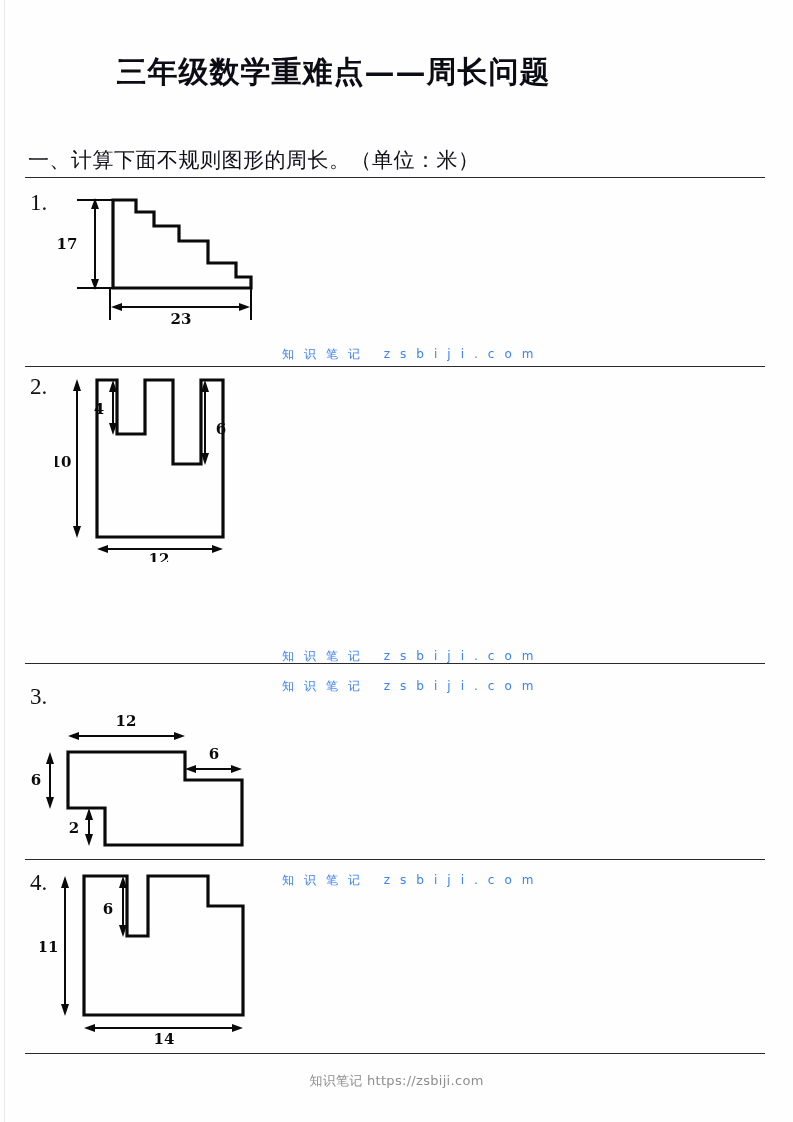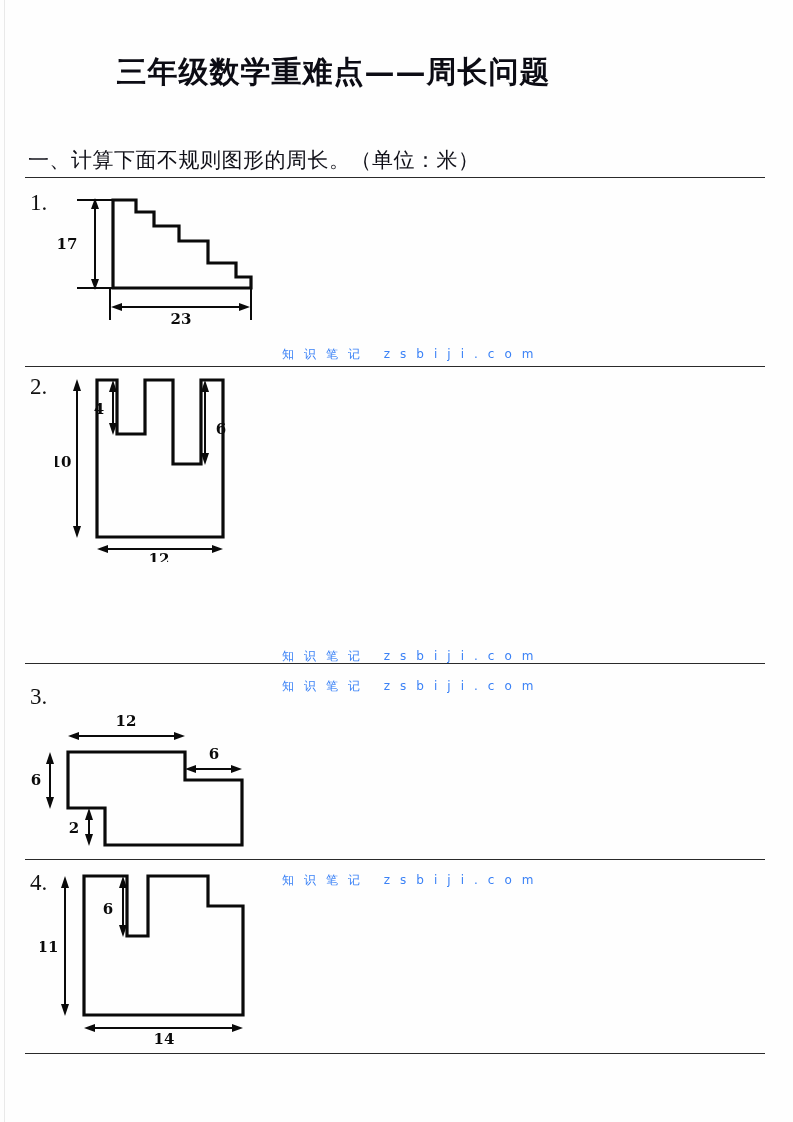--- a/index.html
+++ b/index.html
@@ -259,13 +259,14 @@
     </g>
 
     <g>
       <line class="dimline" x1="49" y1="160" x2="198" y2="160"></line>
       <polygon points="44,160 55,156 55,164" fill="#0a0a0a"></polygon>
       <polygon points="203,160 192,156 192,164" fill="#0a0a0a"></polygon>
       <text class="dim-label" x="124" y="176" text-anchor="middle">14</text>
     </g>
   </svg>
 
+  <div class="footer">知识笔记 https://zsbiji.com</div>
 </div>
 
 </body></html>

